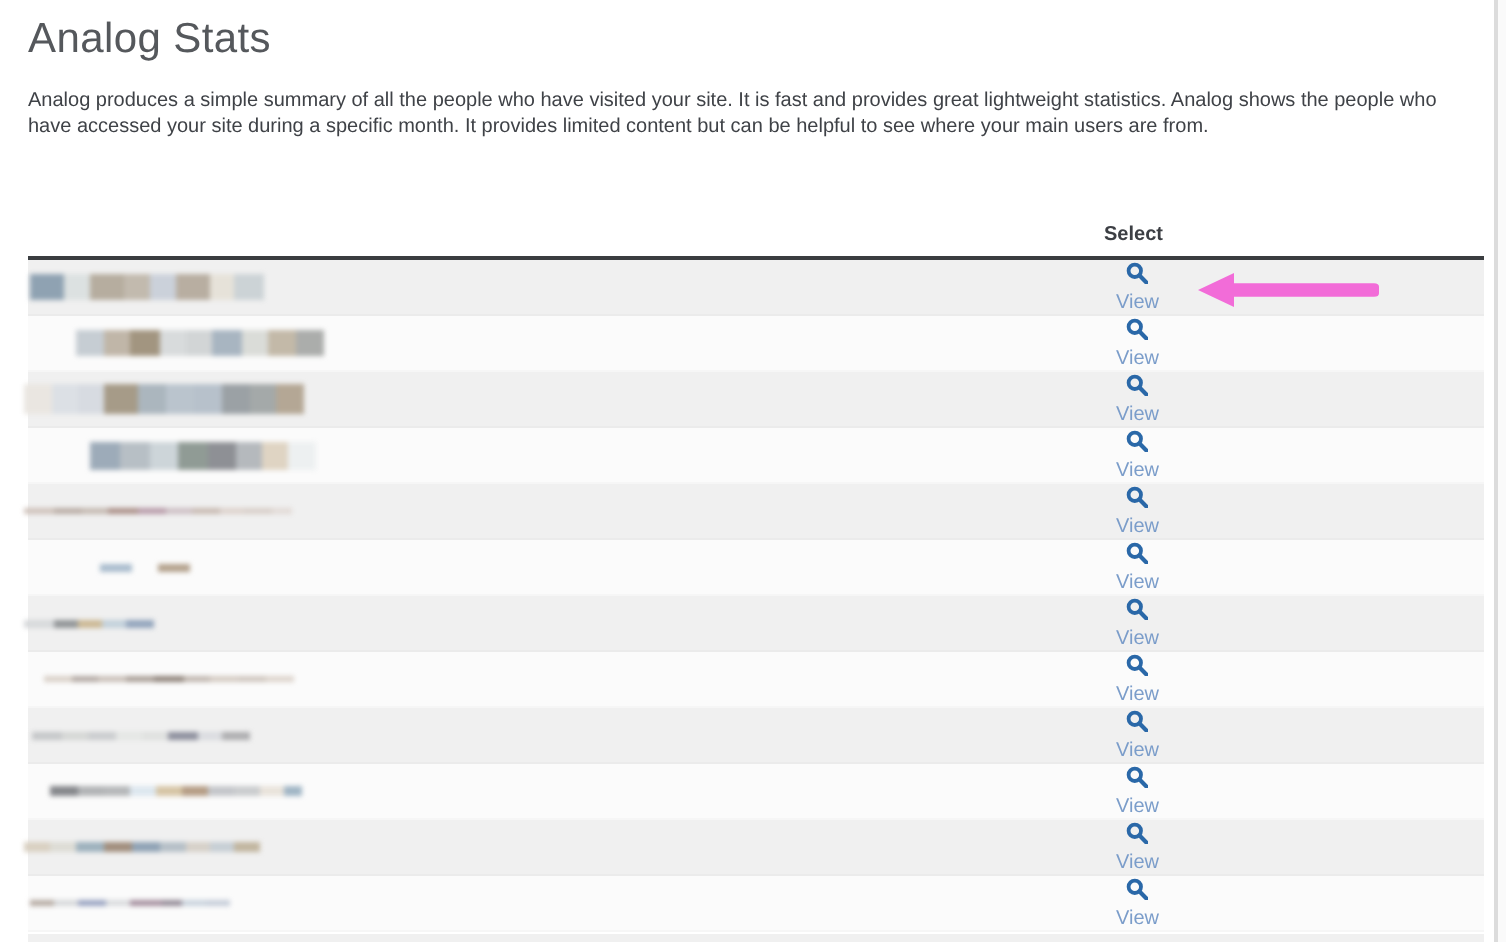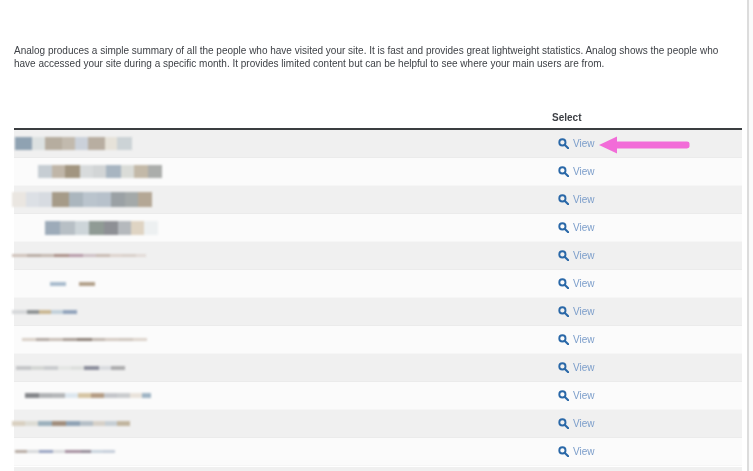--- a/index.html
+++ b/index.html
@@ -60,20 +60,21 @@
   .redact i{display:block;}
   .cell-actions{
     position:relative;flex:1;height:100%;
     display:flex;align-items:center;
   }
   .view-link{
     display:inline-flex;align-items:center;gap:4px;
     margin-left:6px;
     font-size:10px;color:#7b9dca;text-decoration:none;
     cursor:pointer;
+    flex-direction:column;
   }
   .view-link svg{display:block;}
   #arrow{
     position:absolute;left:598px;top:135px;width:92px;height:20px;
     pointer-events:none;
   }
   .bottom-partial-row{
     position:absolute;left:14px;top:467px;width:728px;height:4px;
     background:#f0f0f0;
   }
@@ -84,20 +85,21 @@
   .right-edge-gutter{
     position:absolute;left:749px;top:0;width:4px;height:471px;
     background:#fafafa;
   }
 </style>
 </head>
 <body>
 
 <div id="screen">
 
+  <div class="page-title">Analog Stats</div>
 
   <div class="page-desc">Analog produces a simple summary of all the people who have visited your site. It is fast and provides great lightweight statistics. Analog shows the people who have accessed your site during a specific month. It provides limited content but can be helpful to see where your main users are from.</div>
 
 
   <div class="col-header domain">Domain</div>
   <div class="col-header actions">Select</div>
   <div class="header-rule"></div>
 
   <div id="rows">
       <div class="trow odd">

